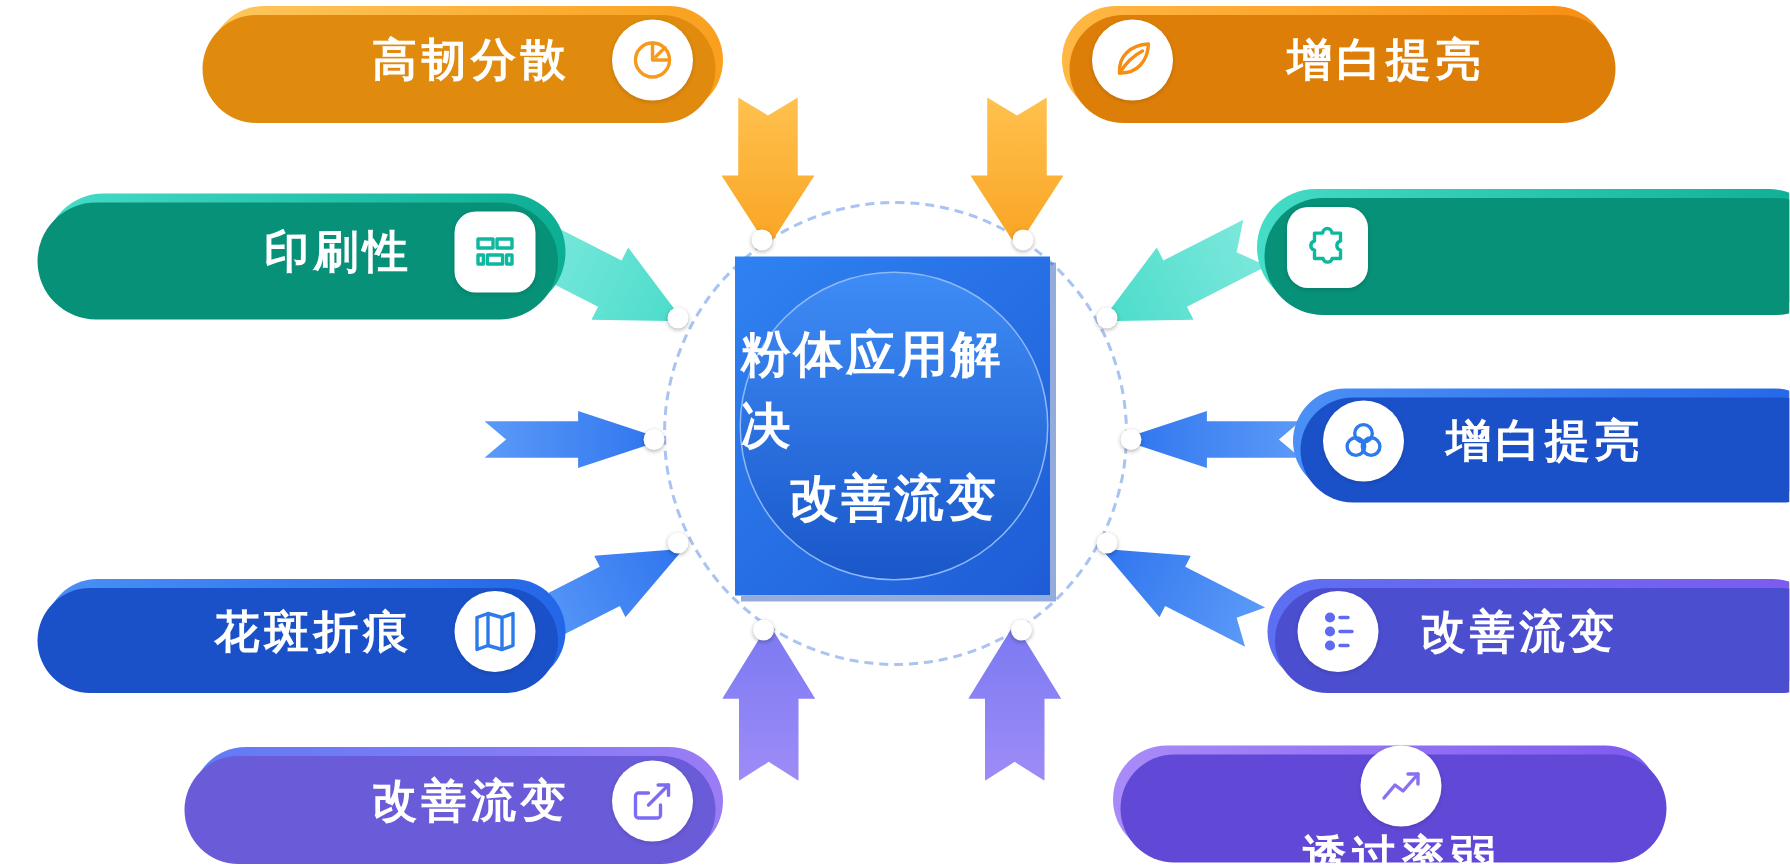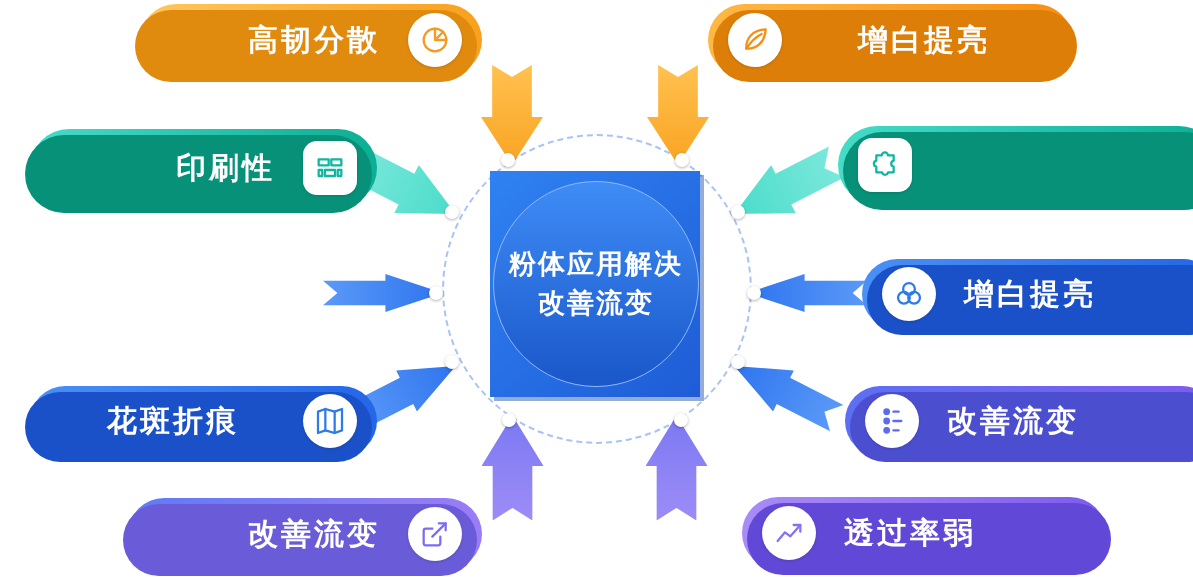--- a/index.html
+++ b/index.html
@@ -35,39 +35,39 @@
   .c-orange2 { background:linear-gradient(90deg,#FFB844,#F78E12); --edge:#DD7E08; }
   .c-orange2 .icon { color:#F78E12; }
   .c-teal    { background:linear-gradient(90deg,#45DCC8,#0CAE94); --edge:#079179; }
   .c-teal .icon { color:#0FB79E; }
   .c-blue    { background:linear-gradient(90deg,#4A90F6,#2366E8); --edge:#1B51C8; }
   .c-blue .icon { color:#2D7BEA; }
   .c-purpleL { background:linear-gradient(90deg,#5F7BF5,#9B7CF5); --edge:#6A5BD8; }
   .c-purpleL .icon { color:#7B6CF3; }
   .c-indigo  { background:linear-gradient(90deg,#5C6FF2,#7E5BEE); --edge:#4C4ED0; }
   .c-indigo .icon { color:#5F6BEE; }
-  .c-purpleR { background:linear-gradient(90deg,#A98BF8,#7C5BEF); --edge:#6248D6; }
+  .c-purpleR { background:linear-gradient(90deg,#A98BF8,#7C5BEF);flex-direction:column; --edge:#6248D6; }
   .c-purpleR .icon { color:#8A6FF0; }
 
   
   .ring {
     position:absolute; z-index:1; left:442px; top:134px; width:306px; height:306px;
     border:2px dashed #A9C3F2; border-radius:50%;
   }
   .core-square {
     position:absolute; z-index:4; left:490px; top:171px; width:210px; height:226px;
     background:linear-gradient(135deg,#2F82F2 0%,#1E5CD6 100%);
     box-shadow:4px 4px 0 rgba(18,70,178,.45);
   }
   .core-circle {
     position:absolute; z-index:5; left:493px; top:181px; width:204px; height:204px;
     border-radius:50%; border:1px solid #8FB8F8;
     background:linear-gradient(180deg,#3E8CF6 0%,#1A57C9 100%);
     display:flex; flex-direction:column; align-items:center; justify-content:center;
-    color:#fff; font-weight:bold; font-size:27px; letter-spacing:2px; line-height:1.45;
+    color:#fff; font-weight:bold; font-size:33px; letter-spacing:2px; line-height:1.45;
   }
 
   
   .arrow {
     position:absolute; z-index:2;
     clip-path:polygon(0 18%, 52% 18%, 52% 0, 100% 50%, 52% 100%, 52% 82%, 0 82%, 12% 50%);
   }
   .a-orange { background:linear-gradient(90deg,#FFC14F,#F9A422); }
   .a-teal   { background:linear-gradient(90deg,#7BE8DC,#4ADCC9); }
   .a-blue   { background:linear-gradient(90deg,#5B9AF8,#2E74EE); }
@@ -130,21 +130,21 @@
     <span class="icon">
       <svg viewBox="0 0 24 24">
           <circle cx="12" cy="12" r="8.5"></circle>
           <path d="M12 3.5 V12 H20.5"></path>
           <path d="M18.2 5.8 L13.6 10.4"></path>
         </svg>
     </span>
   </div>
 
 
-  <div class="pill left c-blue" style="left:30px; top:386px; width:327px; height:70px;gap:36px;">
+  <div class="pill left c-blue" style="left:30px; top:386px; width:327px; height:70px;">
     <span class="label">花斑折痕</span>
     <span class="icon">
       <svg viewBox="0 0 24 24">
           <path d="M3 5 L8.5 3 L15.5 5 L21 3 V19 L15.5 21 L8.5 19 L3 21 Z"></path>
           <path d="M8.5 3 V19"></path>
           <path d="M15.5 5 V21"></path>
         </svg>
     </span>
   </div>
 

